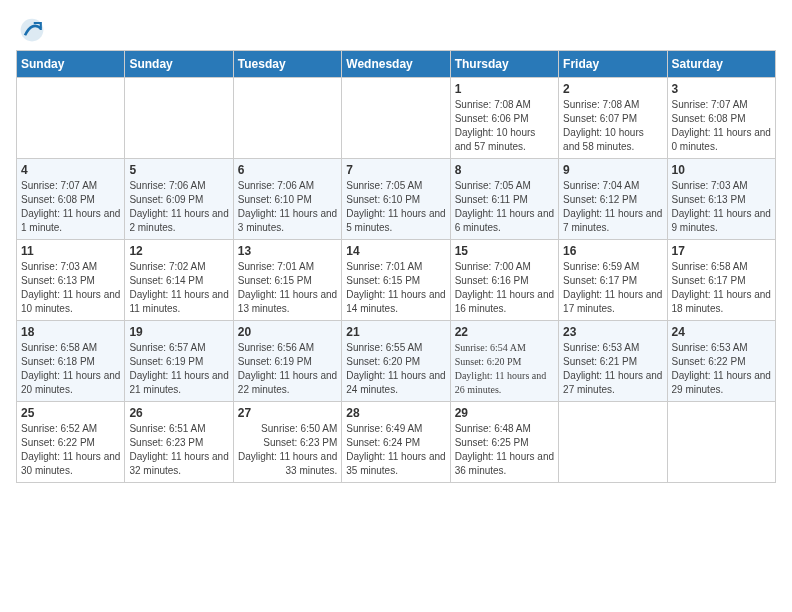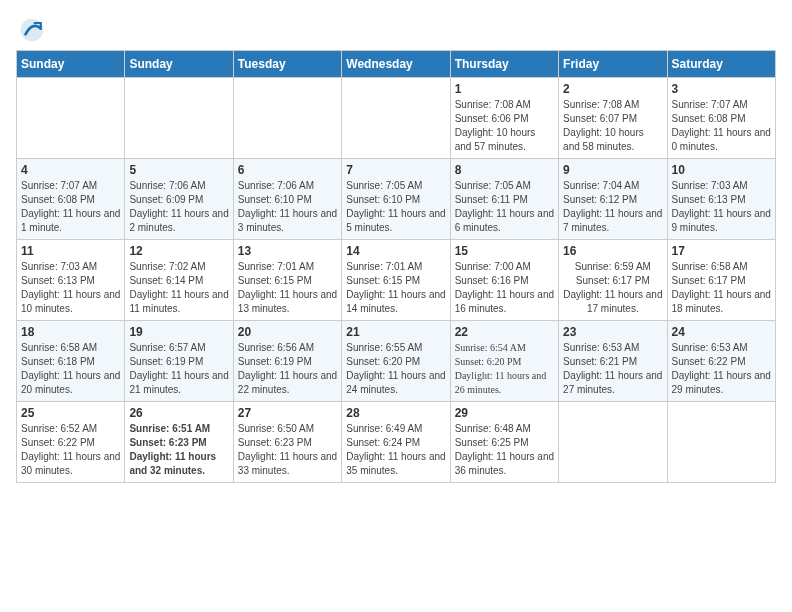--- a/index.html
+++ b/index.html
@@ -216,21 +216,21 @@
 Daylight: 11 hours and 14 minutes.</div>
           </td>
           <td>
             <span class="day-number">15</span>
             <div class="day-info" style="white-space: pre-line;">Sunrise: 7:00 AM
 Sunset: 6:16 PM
 Daylight: 11 hours and 16 minutes.</div>
           </td>
           <td>
             <span class="day-number">16</span>
-            <div class="day-info" style="white-space: pre-line; text-align: center;">Sunrise: 6:59 AM
+            <div class="day-info" style="white-space: pre-line;">Sunrise: 6:59 AM
 Sunset: 6:17 PM
 Daylight: 11 hours and 17 minutes.</div>
           </td>
           <td>
             <span class="day-number">17</span>
             <div class="day-info" style="white-space: pre-line;">Sunrise: 6:58 AM
 Sunset: 6:17 PM
 Daylight: 11 hours and 18 minutes.</div>
           </td>
         </tr>
@@ -280,27 +280,27 @@
         </tr>
         <tr class="row-white">
           <td>
             <span class="day-number">25</span>
             <div class="day-info" style="white-space: pre-line;">Sunrise: 6:52 AM
 Sunset: 6:22 PM
 Daylight: 11 hours and 30 minutes.</div>
           </td>
           <td>
             <span class="day-number">26</span>
-            <div class="day-info" style="white-space: pre-line; font-weight: bold;">Sunrise: 6:51 AM
+            <div class="day-info" style="white-space: pre-line;">Sunrise: 6:51 AM
 Sunset: 6:23 PM
 Daylight: 11 hours and 32 minutes.</div>
           </td>
           <td>
             <span class="day-number">27</span>
-            <div class="day-info" style="white-space: pre-line;">Sunrise: 6:50 AM
+            <div class="day-info" style="white-space: pre-line; text-align: right;">Sunrise: 6:50 AM
 Sunset: 6:23 PM
 Daylight: 11 hours and 33 minutes.</div>
           </td>
           <td>
             <span class="day-number">28</span>
             <div class="day-info" style="white-space: pre-line;">Sunrise: 6:49 AM
 Sunset: 6:24 PM
 Daylight: 11 hours and 35 minutes.</div>
           </td>
           <td>

